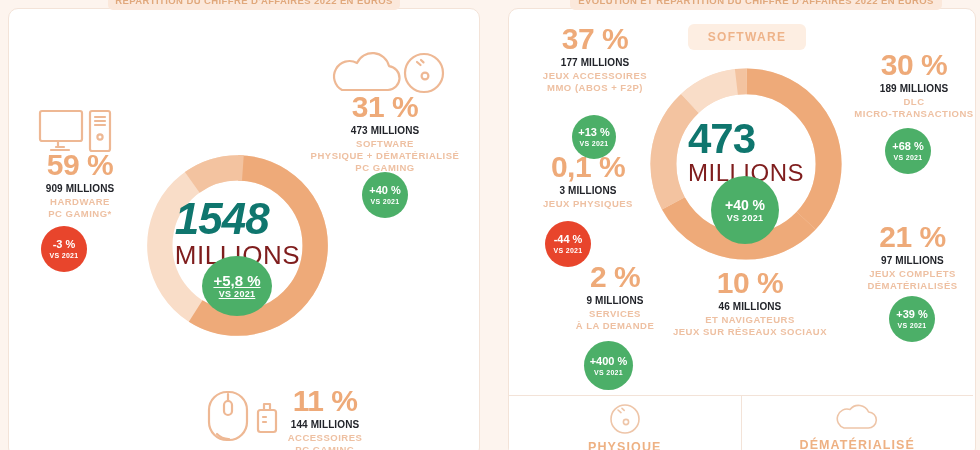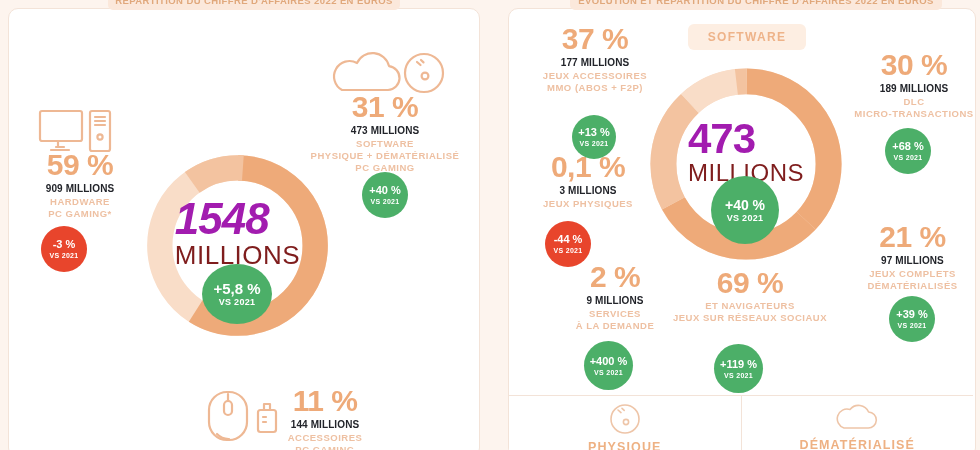--- a/index.html
+++ b/index.html
@@ -73,21 +73,21 @@
 
   
   .donut{position:absolute;z-index:3;}
   .donut .center{
     position:absolute;inset:0;
     display:flex;flex-direction:column;
     align-items:center;justify-content:center;
     pointer-events:none;
   }
   .donut .big{
-    color:#a21caf;font-size:44px;font-weight:bold;
+    color:#0f766e;font-size:44px;font-weight:bold;
     line-height:1;letter-spacing:-1px;white-space:nowrap;
   }
   .donut .sub{
     color:#7f1d1d;font-size:26px;font-weight:normal;
     line-height:1;letter-spacing:.5px;margin-top:1px;white-space:nowrap;
   }
   #donut-left .big{font-size:44px;font-style:italic;}
   #donut-left{left:135px;top:143px;width:205px;height:205px;}
   #donut-right{left:637px;top:55px;width:218px;height:218px;}
   #donut-right .big{font-size:42px;}
@@ -192,21 +192,21 @@
 
       <circle cx="21" cy="21" r="15.915" fill="none" stroke="#f3c3a0" stroke-width="5.2" stroke-dasharray="11 89" stroke-dashoffset="-65"></circle>
     </svg>
     <div class="center">
       <div class="center-shift">
         <div class="big">1548</div>
         <div class="sub">MILLIONS</div>
       </div>
     </div>
   </div>
-  <div class="bubble green" style="left:202px;top:264px;width:70px;height:60px;">
+  <div class="bubble green" style="left:202px;top:256px;width:70px;height:60px;text-decoration:underline;">
     <span class="b1" style="font-size:15px;">+5,8 %</span>
     <span class="b2" style="font-size:9px;">VS 2021</span>
   </div>
 
   <div class="icon" style="left:205px;top:390px;">
     <svg width="80" height="52" viewBox="0 0 80 52" fill="none" stroke="#eeb894" stroke-width="2.2" stroke-linecap="round" stroke-linejoin="round">
       <rect x="4" y="2" width="38" height="48" rx="18"></rect>
       <rect x="19" y="11" width="8" height="14" rx="4"></rect>
       <path d="M23 4v7"></path>
       <path d="M12 44a16 16 0 0 0 12 5"></path>
@@ -263,29 +263,26 @@
       <div>SERVICES</div>
       <div>À LA DEMANDE</div>
     </div>
   </div>
   <div class="bubble green" style="left:584px;top:341px;width:49px;height:49px;">
     <span class="b1">+400 %</span>
     <span class="b2">VS 2021</span>
   </div>
 
   <div class="stat" style="left:655px;top:268px;width:190px;">
-    <div class="pct">69 %</div>
+    <div class="pct">10 %</div>
+    <div class="mil">46 MILLIONS</div>
     <div class="lbl">
       <div>ET NAVIGATEURS</div>
       <div>JEUX SUR RÉSEAUX SOCIAUX</div>
     </div>
-  </div>
-  <div class="bubble green" style="left:714px;top:344px;width:49px;height:49px;">
-    <span class="b1">+119 %</span>
-    <span class="b2">VS 2021</span>
   </div>
 
   <div class="stat" style="left:845px;top:222px;width:135px;">
     <div class="pct">21 %</div>
     <div class="mil">97 MILLIONS</div>
     <div class="lbl">
       <div>JEUX COMPLETS</div>
       <div>DÉMATÉRIALISÉS</div>
     </div>
   </div>

